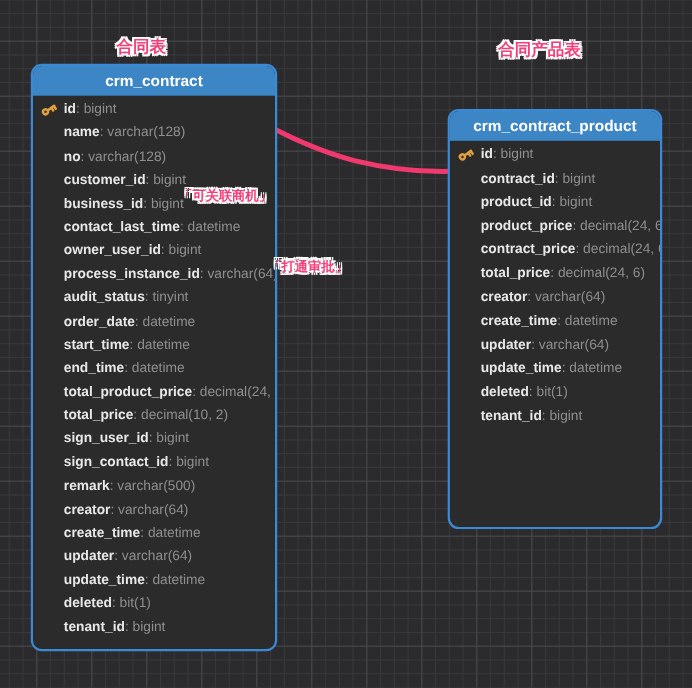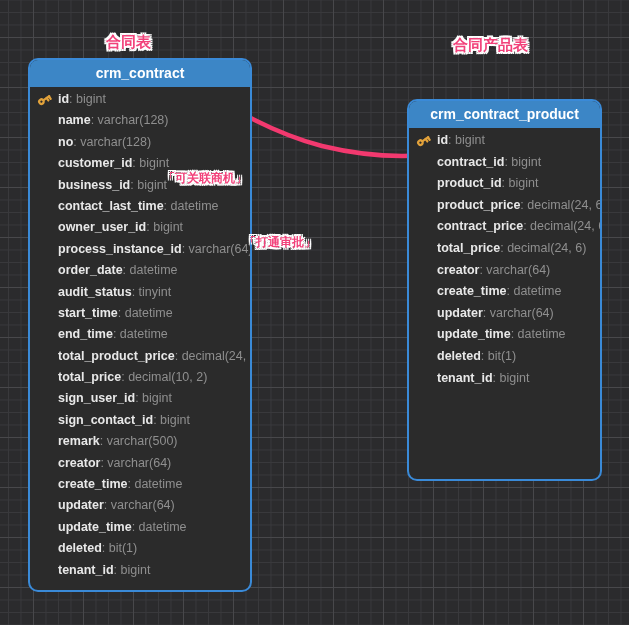--- a/index.html
+++ b/index.html
@@ -120,25 +120,25 @@
       <div class="field-row">
     
     <span class="field-name">owner_user_id</span><span class="field-type">: bigint</span>
   </div>
       <div class="field-row">
     
     <span class="field-name">process_instance_id</span><span class="field-type">: varchar(64)</span>
   </div>
       <div class="field-row">
     
+    <span class="field-name">audit_status</span><span class="field-type">: tinyint</span>
+  </div>
+      <div class="field-row">
+    
     <span class="field-name">order_date</span><span class="field-type">: datetime</span>
-  </div>
-      <div class="field-row">
-    
-    <span class="field-name">audit_status</span><span class="field-type">: tinyint</span>
   </div>
       <div class="field-row">
     
     <span class="field-name">start_time</span><span class="field-type">: datetime</span>
   </div>
       <div class="field-row">
     
     <span class="field-name">end_time</span><span class="field-type">: datetime</span>
   </div>
       <div class="field-row">

